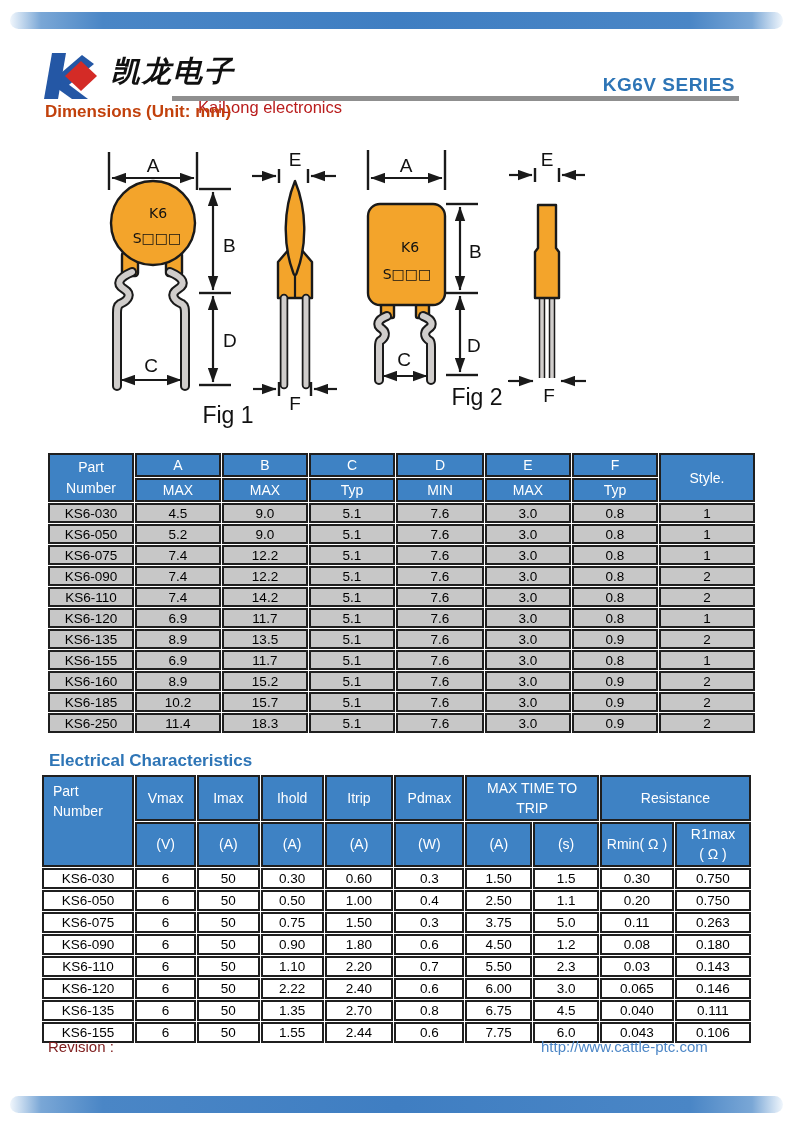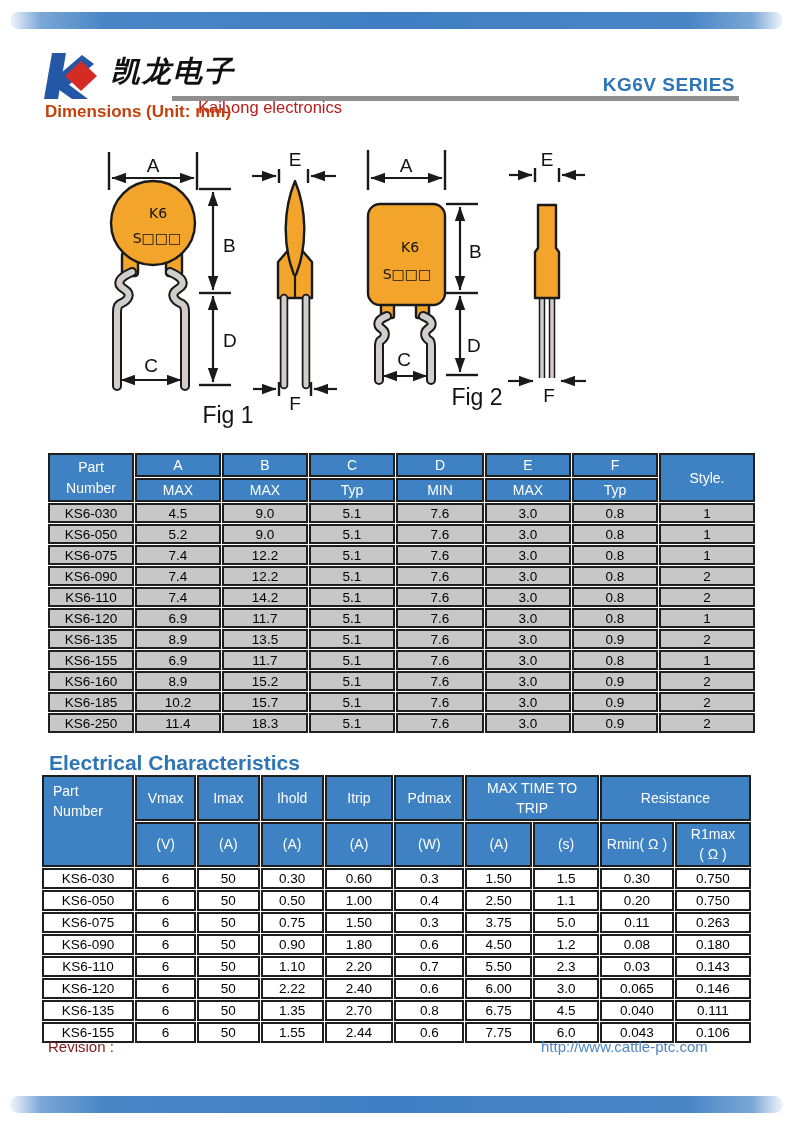--- a/index.html
+++ b/index.html
@@ -6,21 +6,21 @@
   #page{position:relative;width:793px;height:1122px;background:#ffffff;overflow:hidden;
         font-family:"Liberation Sans",sans-serif;}
   .abs{position:absolute;}
   .deco-bar{height:17px;width:773px;border-radius:9px;
     background:linear-gradient(90deg,#f0f6fc 0%,#7aa7d6 4%,#4a86c6 12%,#3f7ec2 50%,#4a86c6 88%,#7aa7d6 96%,#f0f6fc 100%);}
   .brand-cn{left:90px;top:52px;font-size:29px;font-weight:bold;font-style:italic;color:#101010;letter-spacing:2px;margin-left:21px;}
   .brand-en{left:198px;top:79px;font-size:16.5px;color:#b91c1c;margin-top:19px;}
   .series{right:58px;top:74px;font-size:19px;font-weight:bold;color:#2e75b6;letter-spacing:.5px;}
   .h-rule{left:172px;top:96px;width:567px;height:5px;background:#8f8f8f;z-index:0;}
   .dim-title{left:45px;top:102px;font-size:17px;font-weight:bold;color:#c2410c;}
-  .elec-title{left:49px;top:751px;font-size:21px;font-weight:bold;color:#2e75b6;}
+  .elec-title{left:49px;top:751px;font-size:17px;font-weight:bold;color:#2e75b6;}
   .revision{left:48px;top:1038px;font-size:15px;color:#7f1d1d;}
   .url{left:541px;top:1038px;font-size:15px;color:#4d87c7;}
 
   table.dtable{border-collapse:separate;border-spacing:1px;table-layout:fixed;background:#fff;}
   table.dtable th,table.dtable td{border:2px solid #1f1f1f;text-align:center;vertical-align:middle;
     padding:0;overflow:hidden;white-space:nowrap;}
   table.dtable th{background:#3e82c4;color:#ffffff;font-weight:normal;}
   #table1{width:702px;}
   #table1 th{font-size:14px;height:20px;}
   #table1 td{background:#c7c7c7;color:#000;font-size:13.5px;height:16px;}

